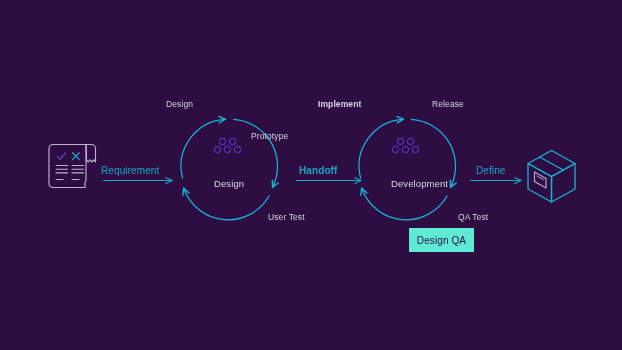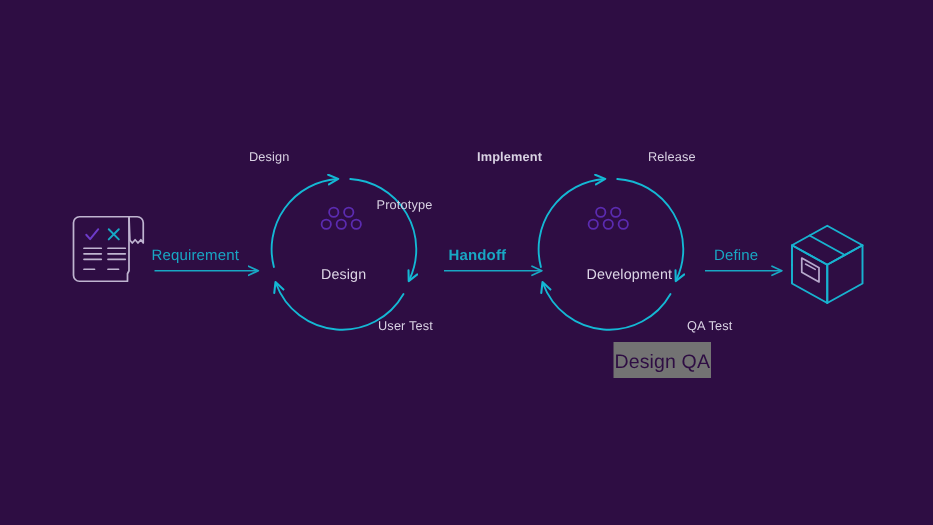--- a/index.html
+++ b/index.html
@@ -33,23 +33,23 @@
     color: #19a7c4;
     font-size: 10px;
   }
   .lbl-center {
     color: #ddd6e6;
     font-size: 9.5px;
     margin-top: 15px;
   }
   .badge {
     position: absolute;
-    background: #737373;
+    background: #5eead4;
     color: #2e0d43;
-    font-size: 13px;
+    font-size: 10px;
     font-family: "Liberation Sans", sans-serif;
     display: flex;
     align-items: center;
     justify-content: center;
     letter-spacing: 0.1px;
   }
 </style>
 </head>
 <body>
 
@@ -132,21 +132,21 @@
 
     <path d="M539.7,157.0 L563.2,170.0"></path>
 
     <path d="M534.5,172.0 L546.0,178.5 L546.0,188.0 L534.5,181.5 Z" stroke="#b7a9cc" stroke-width="1.15"></path>
     <path d="M537.0,176.0 L543.5,179.6" stroke="#b7a9cc" stroke-width="1"></path>
   </g>
 </svg>
 
 <div class="lbl" style="left:166px; top:99px;">Design</div>
 <div class="lbl" style="left:251px; top:99px;margin-top:32px;">Prototype</div>
-<div class="lbl" style="left:252px; top:212px;">User Test</div>
+<div class="lbl" style="left:268px; top:212px;">User Test</div>
 <div class="lbl lbl-center" style="left:214px; top:163px;">Design</div>
 
 <div class="lbl" style="left:318px; top:99px;font-weight:bold;">Implement</div>
 <div class="lbl" style="left:432px; top:99px;">Release</div>
 <div class="lbl" style="left:458px; top:212px;">QA Test</div>
 <div class="lbl lbl-center" style="left:379px; top:163px;padding-left:12px;">Development</div>
 
 <div class="lbl lbl-accent" style="left:101px; top:165px;">Requirement</div>
 <div class="lbl lbl-accent" style="left:299px; top:165px;font-weight:bold;">Handoff</div>
 <div class="lbl lbl-accent" style="left:476px; top:165px;">Define</div>

